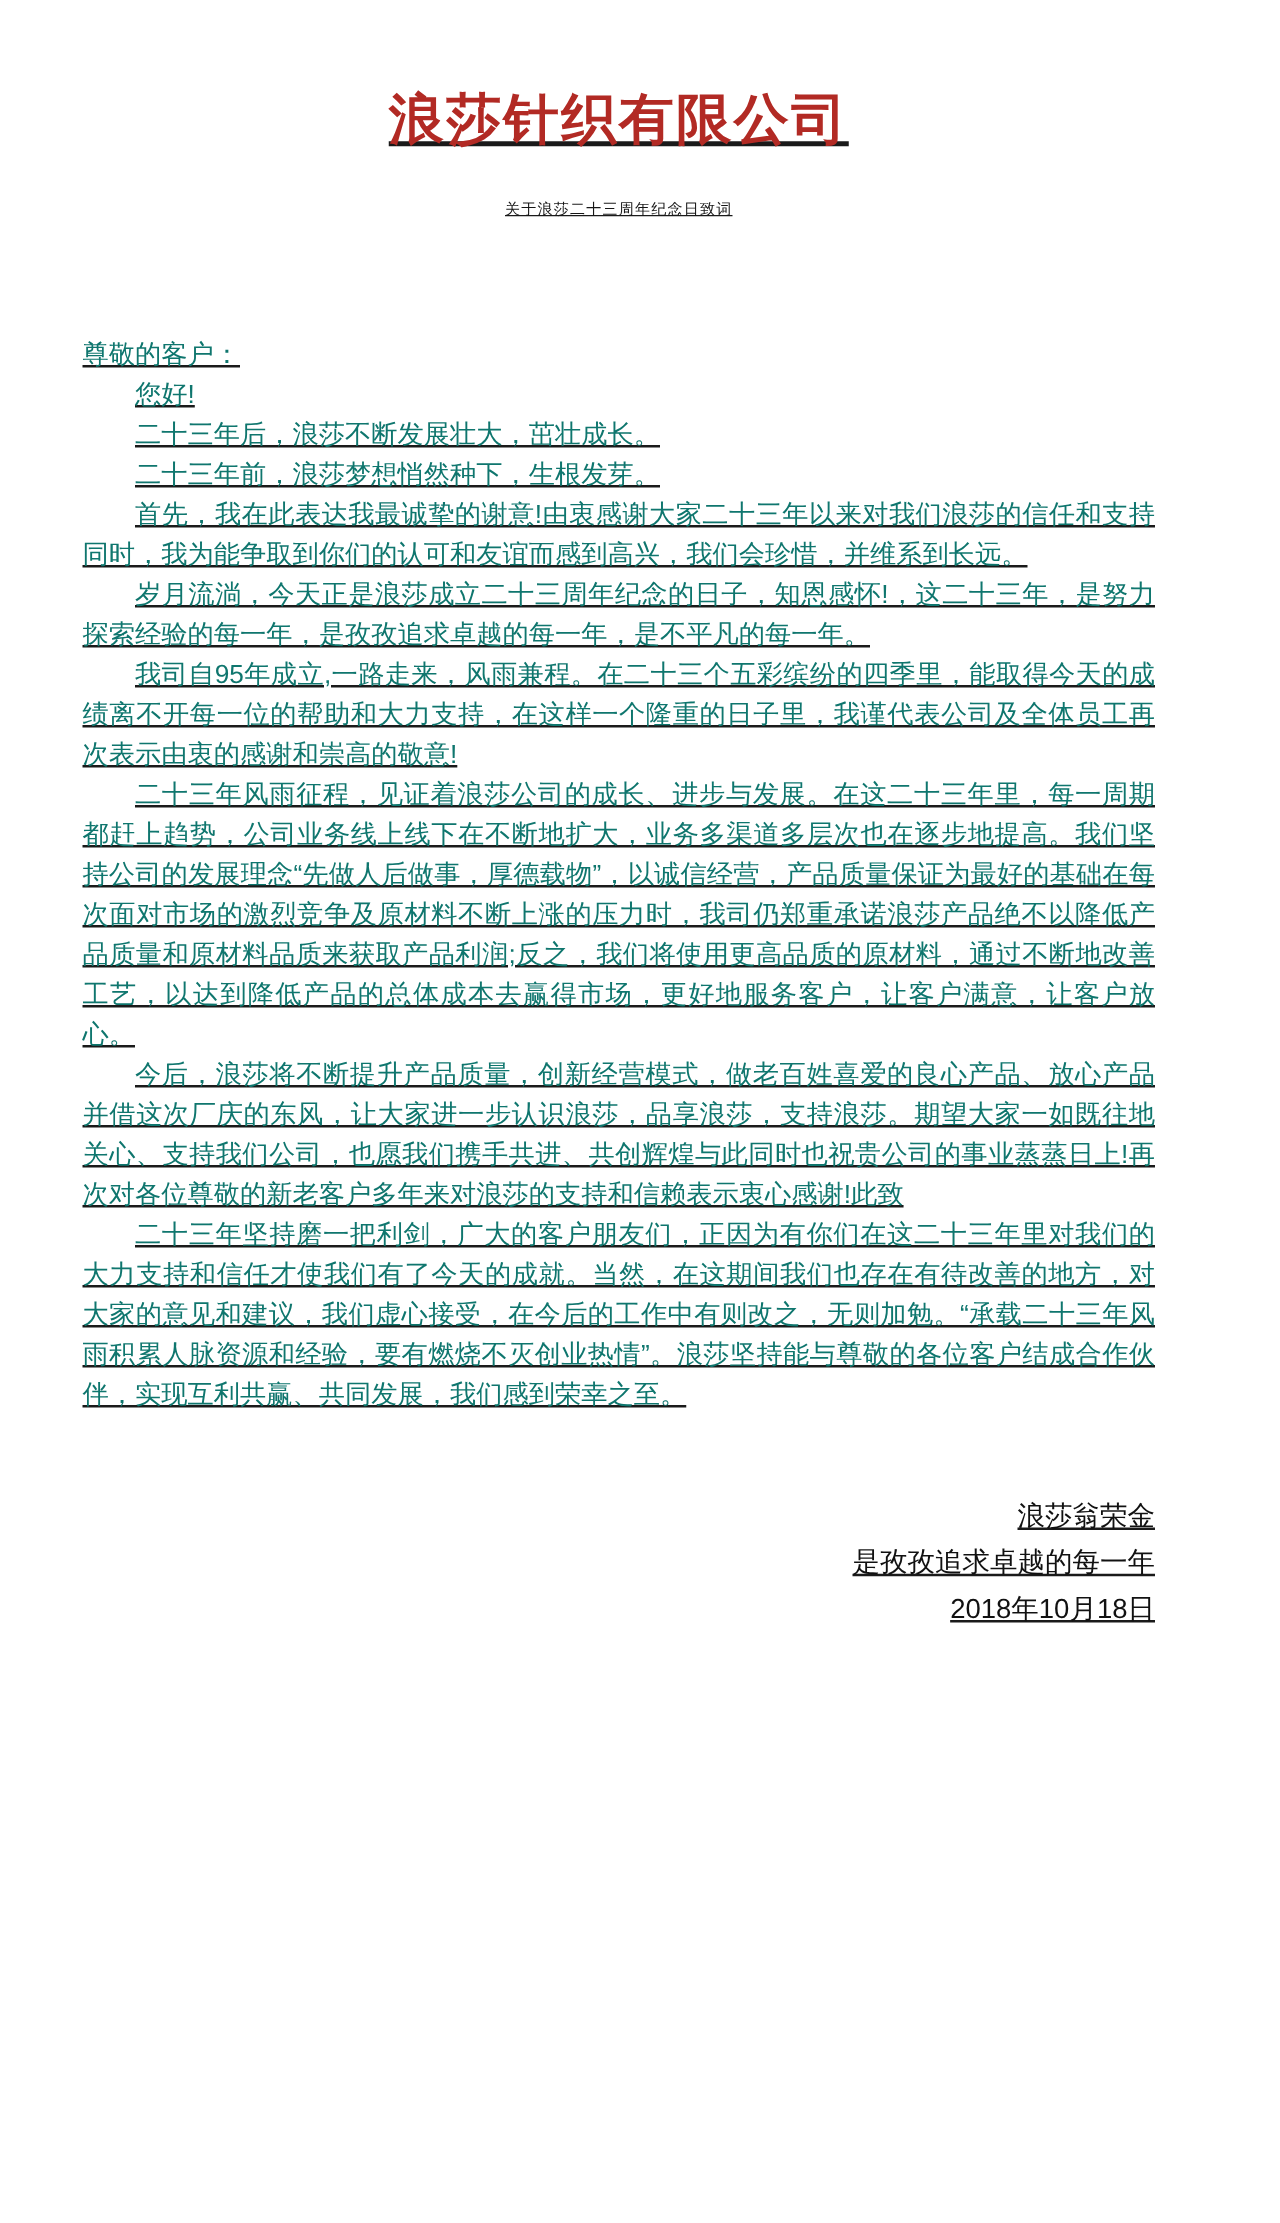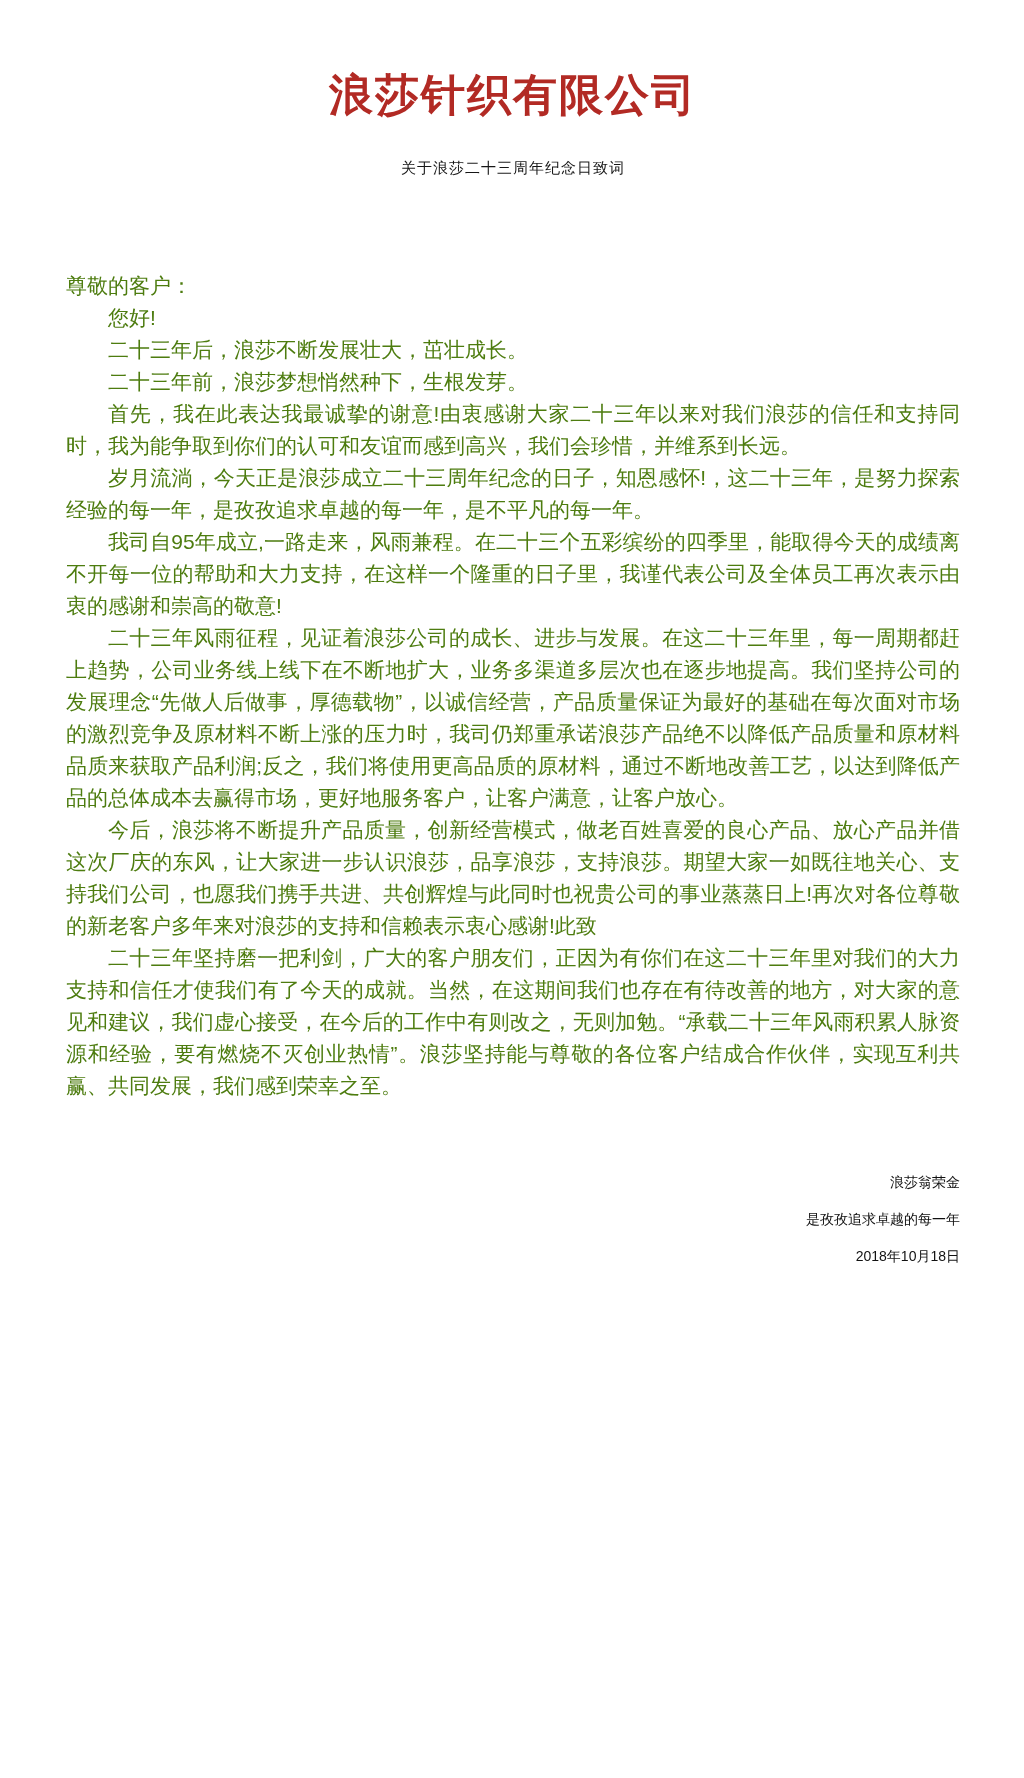--- a/index.html
+++ b/index.html
@@ -6,55 +6,56 @@
   html, body { background: #ffffff; }
   body {
     font-family: "Liberation Sans", sans-serif;
     color: #1a1a1a;
   }
   .page {
     width: 1024px;
     height: 1778px;
     margin: 0 auto;
     background: #ffffff;
-    padding: 58px 64px 0 66px;
+    padding: 58px 100px 0 66px;
     overflow: hidden;
+    text-decoration: underline;
   }
   .doc-title {
     text-align: center;
     font-size: 44px;
     font-weight: 700;
     color: #b22a24;
     letter-spacing: 2px;
     margin-top: 8px;
   }
   .doc-subtitle {
     text-align: center;
-    font-size: 15px;
+    font-size: 12px;
     color: #161616;
     margin-top: 34px;
     letter-spacing: 1px;
   }
   .letter-body {
     margin-top: 92px;
     font-size: 21px;
     line-height: 32px;
     text-align: justify;
-    color: #4d7c0f;
+    color: #0f766e;
   }
   .letter-body p {
     text-indent: 2em;
   }
   .letter-body p.salutation {
     text-indent: 0;
   }
   .signature {
     margin-top: 62px;
     text-align: right;
-    font-size: 14px;
+    font-size: 22px;
     line-height: 37px;
     color: #111111;
   }
 </style>
 </head>
 <body>
 
 <div class="page">
 
   <h1 class="doc-title">浪莎针织有限公司</h1>

